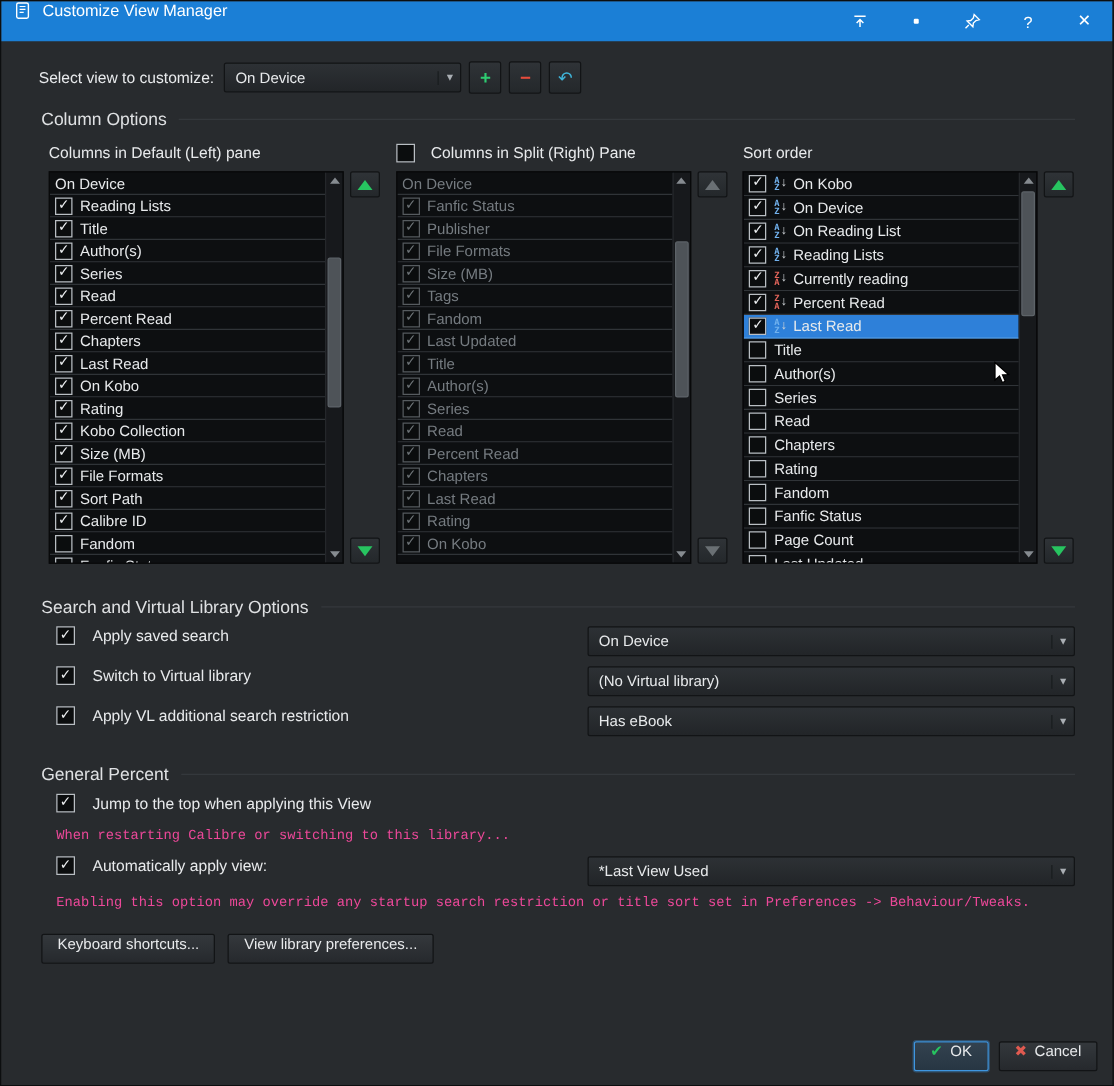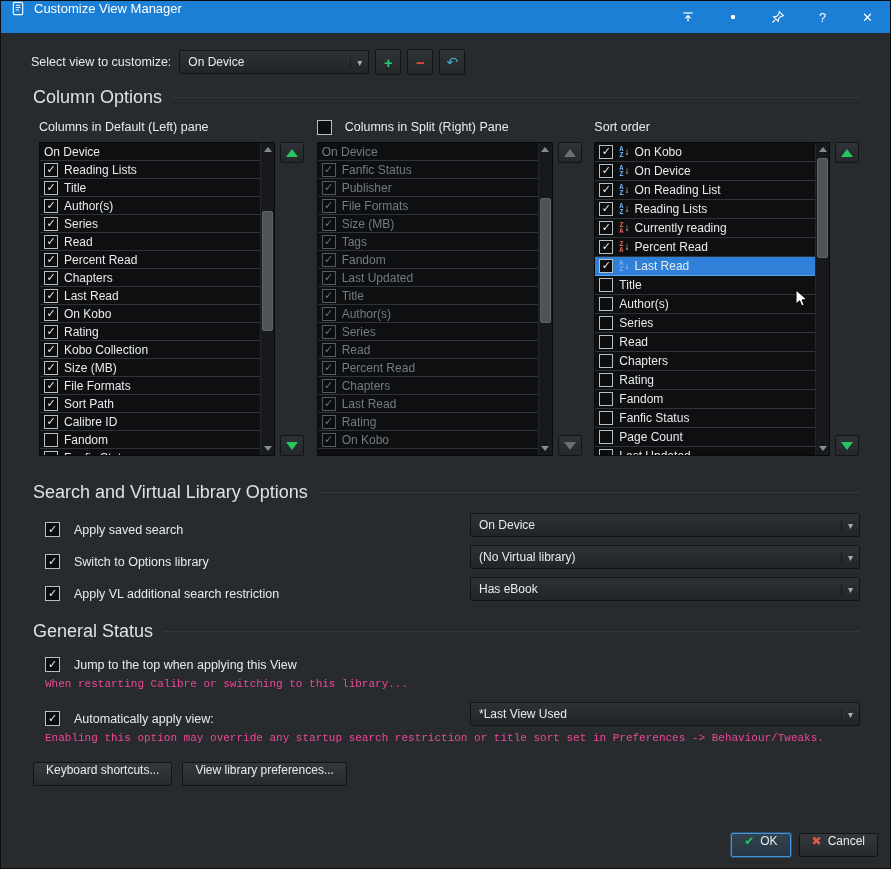--- a/index.html
+++ b/index.html
@@ -18,21 +18,21 @@
   .lbl-select{font-size:12.5px;margin-right:8px;}
   .combo{height:24px;background:linear-gradient(#2d3135,#222528);border:1px solid #121416;border-radius:2px;
          display:flex;align-items:center;padding:0 6px 0 8px;box-sizing:border-box;cursor:default;}
   .combo-val{flex:1;font-size:12px;white-space:nowrap;overflow:hidden;}
   .combo-arrow{color:#a9aeb3;font-size:10px;margin-left:8px;padding-left:6px;border-left:1px solid #191c1e;}
   .view-combo{width:190px;}
   .tool-btn{width:24px;height:24px;margin-left:6px;background:linear-gradient(#2f3337,#24282b);
             border:1px solid #121416;border-radius:2px;display:flex;align-items:center;justify-content:center;
             font-size:15px;font-weight:bold;line-height:1;cursor:default;}
   .glyph-plus{color:#2ecc71;} .glyph-minus{color:#e74c3c;} .glyph-undo{color:#3fb4d8;font-size:14px;font-weight:normal;}
-  .section-hdr{display:flex;align-items:center;gap:10px;font-size:18px;color:#dfe1e3;margin:0 0 8px 2px;}
+  .section-hdr{display:flex;align-items:center;gap:10px;font-size:14px;color:#dfe1e3;margin:0 0 8px 2px;}
   .section-hdr .rule{flex:1;height:1px;background:#34383c;}
   
   .panes{display:flex;gap:12px;margin:4px 0 0 8px;}
   .pane{width:267px;}
   .pane-hdr{height:22px;display:flex;align-items:center;gap:7px;font-size:12.5px;margin-bottom:4px;}
   .pane-body{display:flex;gap:5px;}
   .listbox{position:relative;width:236px;height:314px;background:#0d0f11;border:1px solid #08090a;
            overflow:hidden;box-sizing:border-box;}
   .rows{width:calc(100% - 14px);}
   .lrow{height:18px;display:flex;align-items:center;padding:0 3px 0 4px;box-sizing:border-box;
@@ -63,21 +63,21 @@
   
   .move-col{width:24px;height:314px;display:flex;flex-direction:column;justify-content:space-between;align-items:center;}
   .move-btn{width:24px;height:21px;background:linear-gradient(#2f3337,#24282b);border:1px solid #121416;border-radius:2px;
             display:flex;align-items:center;justify-content:center;padding:0;cursor:default;}
   .g-up{width:0;height:0;border-left:6px solid transparent;border-right:6px solid transparent;border-bottom:8px solid #27c460;}
   .g-dn{width:0;height:0;border-left:6px solid transparent;border-right:6px solid transparent;border-top:8px solid #27c460;}
   .move-btn.dis .g-up{border-bottom-color:#6a7074;}
   .move-btn.dis .g-dn{border-top-color:#6a7074;}
   
   .opts{margin:0 0 0 14px;}
-  .opt-row{display:flex;align-items:flex-end;height:26px;margin-bottom:6px;}
+  .opt-row{display:flex;align-items:flex-start;height:26px;margin-bottom:6px;}
   .opt-left{display:flex;align-items:center;gap:8px;flex:1;font-size:12.5px;}
   .opt-combo{width:390px;}
   .note{font-size:11px;color:#ec4899;margin:4px 0 10px 14px;font-family:Liberation Mono, monospace;}
   .mt-sec{margin-top:26px;}
   
   .btn{height:24px;padding:0 12px;background:linear-gradient(#34383c,#26292d);border:1px solid #121416;border-radius:2px;
        color:#e8eaec;font-size:12px;display:inline-flex;gap:6px;font-family:inherit;cursor:default;}
   .btn-row{display:flex;gap:10px;margin:18px 0 0 2px;}
   .bottom-bar{position:absolute;right:12px;bottom:11px;display:flex;gap:8px;}
   .ok-btn{border-color:#3f96e0;box-shadow:0 0 0 1px rgba(63,150,224,.35);background:linear-gradient(#33424f,#273643);}
@@ -498,41 +498,41 @@
           <span>Apply saved search</span>
         </div>
         <div class="combo opt-combo">
           <span class="combo-val">On Device</span>
           <span class="combo-arrow">▾</span>
         </div>
       </div>
       <div class="opt-row">
         <div class="opt-left">
           <span class="cb big on"></span>
-          <span>Switch to Options library</span>
+          <span>Switch to Virtual library</span>
         </div>
         <div class="combo opt-combo">
           <span class="combo-val">(No Virtual library)</span>
           <span class="combo-arrow">▾</span>
         </div>
       </div>
       <div class="opt-row">
         <div class="opt-left">
           <span class="cb big on"></span>
           <span>Apply VL additional search restriction</span>
         </div>
         <div class="combo opt-combo">
           <span class="combo-val">Has eBook</span>
           <span class="combo-arrow">▾</span>
         </div>
       </div>
     </div>
 
     <div class="section-hdr" style="margin-top:20px;">
-      <span>General Status</span>
+      <span>General Percent</span>
       <span class="rule"></span>
     </div>
     <div class="opts">
       <div class="opt-row" style="height:22px;">
         <div class="opt-left">
           <span class="cb big on"></span>
           <span>Jump to the top when applying this View</span>
         </div>
       </div>
     </div>

